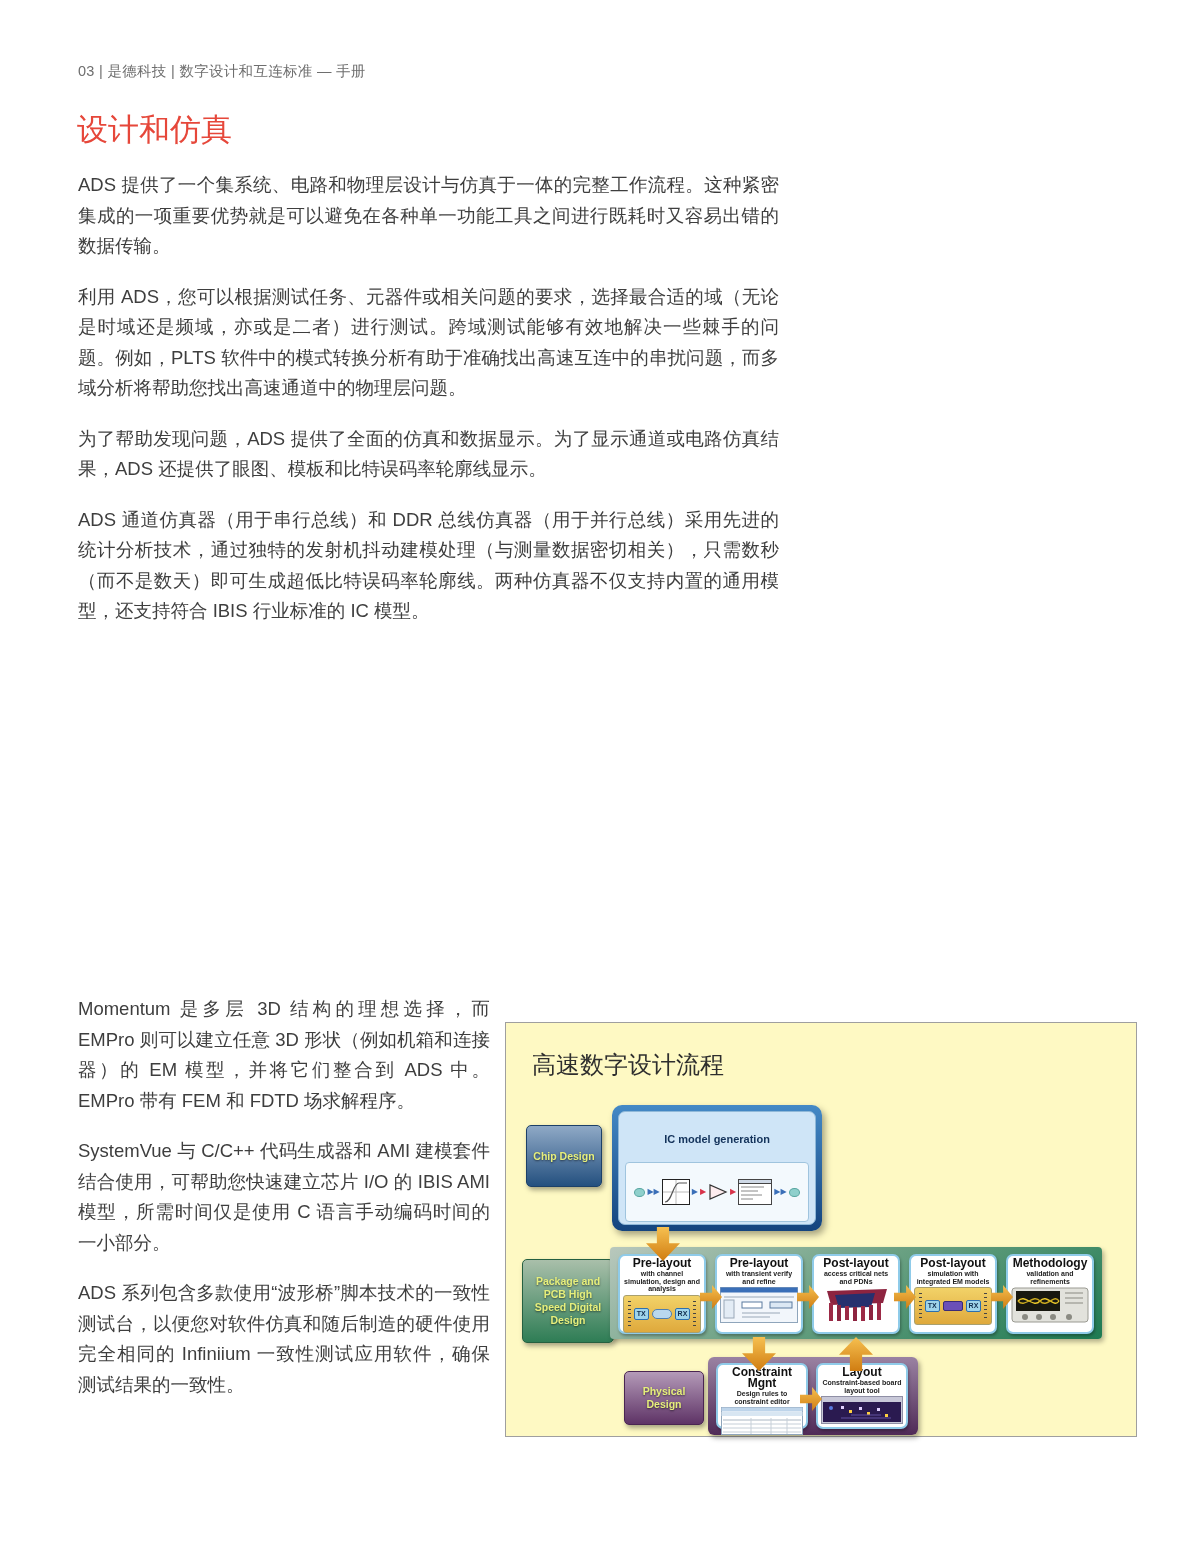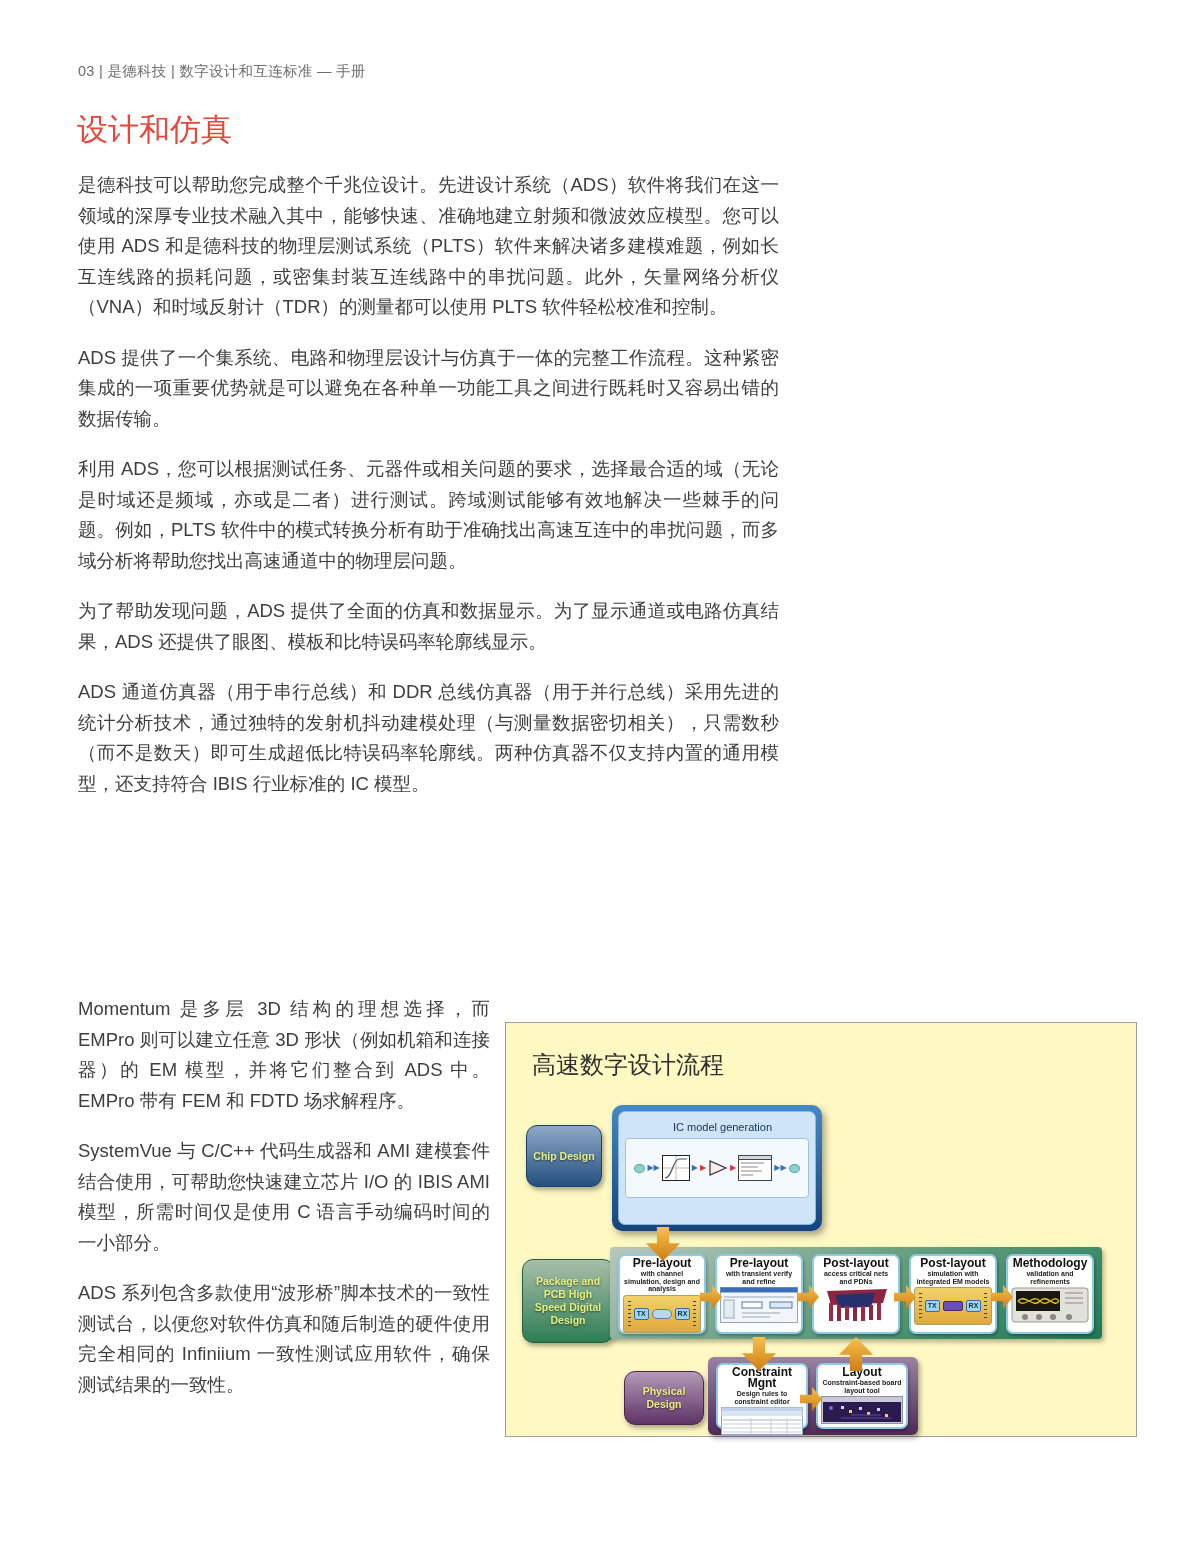--- a/index.html
+++ b/index.html
@@ -15,37 +15,37 @@
   .body-col p, .narrow-col p {
     font-size:18.5px; line-height:30.5px; color:#3e3e3e;
     text-align:justify; margin:0 0 20px 0;
   }
 
   
   .figure { position:absolute; left:505px; top:1022px; width:632px; height:415px;
             border:1px solid #9f9f9f; background:#fef9c3; }
   .fig-title { position:absolute; left:26px; top:26px; font-size:24px; color:#2e2e2e; }
 
-  .side-label { position:absolute; border-radius:11px; color:#e6ef7c; font-weight:bold;
+  .side-label { position:absolute; border-radius:5px; color:#e6ef7c; font-weight:bold;
     font-size:10.5px; line-height:13px; text-align:center; display:flex; align-items:center;
     justify-content:center; padding:4px; text-shadow:0 1px 2px rgba(0,0,0,.55);
     box-shadow:2px 3px 5px rgba(0,0,0,.35); }
   .label-chip     { left:20px;  top:102px; width:76px; height:62px;
                     background:linear-gradient(180deg,#8fa9c6,#24507f); border:1px solid #1c4068; }
   .label-package  { left:16px;  top:236px; width:92px; height:84px;
                     background:linear-gradient(180deg,#a9bfaa,#2e7d55); border:1px solid #256040; }
   .label-physical { left:118px; top:348px; width:80px; height:54px;
                     background:linear-gradient(180deg,#b49ab8,#5e3366); border:1px solid #4a2552; }
 
   
   .ic-panel { position:absolute; left:106px; top:82px; width:210px; height:126px; border-radius:10px;
     background:linear-gradient(180deg,#4489c6,#14447e); box-shadow:3px 4px 7px rgba(0,0,0,.35); padding:6px; }
   .ic-inner { width:100%; height:100%; border-radius:7px; background:#cfe5f7;
     border:1px solid #8fb8d8; padding-top:4px; }
-  .ic-title { width:110px; margin:5px auto; text-align:right; font-size:11px; font-weight:normal;
+  .ic-title { width:110px; margin:17px auto; text-align:center; font-size:11px; font-weight:bold;
     color:#13325a; line-height:12px; }
   .ic-strip { margin:5px auto 0; width:184px; height:60px; background:#f3f9fd;
     border:1px solid #9fc4de; border-radius:4px; display:flex; align-items:center;
     justify-content:center; gap:2px; }
   .io-dot { width:11px; height:9px; border-radius:50%; background:#8fd0cc; border:1px solid #56a5a0; }
   .chev { font-size:8px; line-height:8px; }
   .chev-blue { color:#3a6fb8; } .chev-red { color:#d8334a; }
 
   
   .green-band { position:absolute; left:104px; top:224px; width:492px; height:92px; border-radius:4px;
@@ -86,21 +86,20 @@
 </style>
 </head>
 <body>
 
 <div class="page">
 
   <div class="page-header">03 | 是德科技 | 数字设计和互连标准 — 手册</div>
   <h1 class="doc-title">设计和仿真</h1>
 
   <div class="body-col">
-    <p>是德科技可以帮助您完成整个千兆位设计。先进设计系统（ADS）软件将我们在这一领域的深厚专业技术融入其中，能够快速、准确地建立射频和微波效应模型。您可以使用 ADS 和是德科技的物理层测试系统（PLTS）软件来解决诸多建模难题，例如长互连线路的损耗问题，或密集封装互连线路中的串扰问题。此外，矢量网络分析仪（VNA）和时域反射计（TDR）的测量都可以使用 PLTS 软件轻松校准和控制。</p>
     <p>ADS 提供了一个集系统、电路和物理层设计与仿真于一体的完整工作流程。这种紧密集成的一项重要优势就是可以避免在各种单一功能工具之间进行既耗时又容易出错的数据传输。</p>
     <p>利用 ADS，您可以根据测试任务、元器件或相关问题的要求，选择最合适的域（无论是时域还是频域，亦或是二者）进行测试。跨域测试能够有效地解决一些棘手的问题。例如，PLTS 软件中的模式转换分析有助于准确找出高速互连中的串扰问题，而多域分析将帮助您找出高速通道中的物理层问题。</p>
     <p>为了帮助发现问题，ADS 提供了全面的仿真和数据显示。为了显示通道或电路仿真结果，ADS 还提供了眼图、模板和比特误码率轮廓线显示。</p>
     <p>ADS 通道仿真器（用于串行总线）和 DDR 总线仿真器（用于并行总线）采用先进的统计分析技术，通过独特的发射机抖动建模处理（与测量数据密切相关），只需数秒（而不是数天）即可生成超低比特误码率轮廓线。两种仿真器不仅支持内置的通用模型，还支持符合 IBIS 行业标准的 IC 模型。</p>
   </div>
 
   <div class="narrow-col">
     <p>Momentum 是多层 3D 结构的理想选择，而 EMPro 则可以建立任意 3D 形状（例如机箱和连接器）的 EM 模型，并将它们整合到 ADS 中。EMPro 带有 FEM 和 FDTD 场求解程序。</p>
     <p>SystemVue 与 C/C++ 代码生成器和 AMI 建模套件结合使用，可帮助您快速建立芯片 I/O 的 IBIS AMI 模型，所需时间仅是使用 C 语言手动编码时间的一小部分。</p>
     <p>ADS 系列包含多款使用“波形桥”脚本技术的一致性测试台，以便您对软件仿真和随后制造的硬件使用完全相同的 Infiniium 一致性测试应用软件，确保测试结果的一致性。</p>

